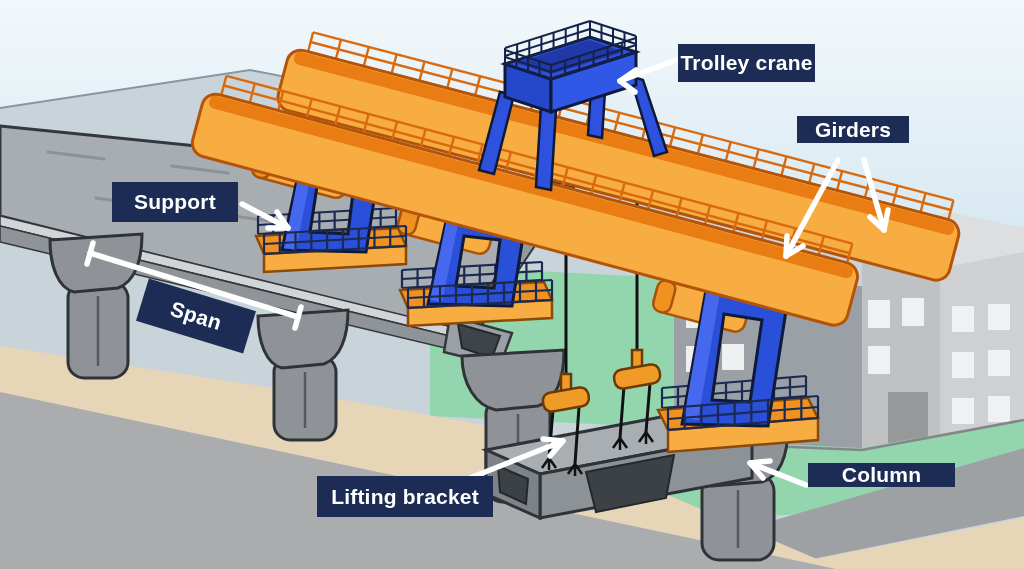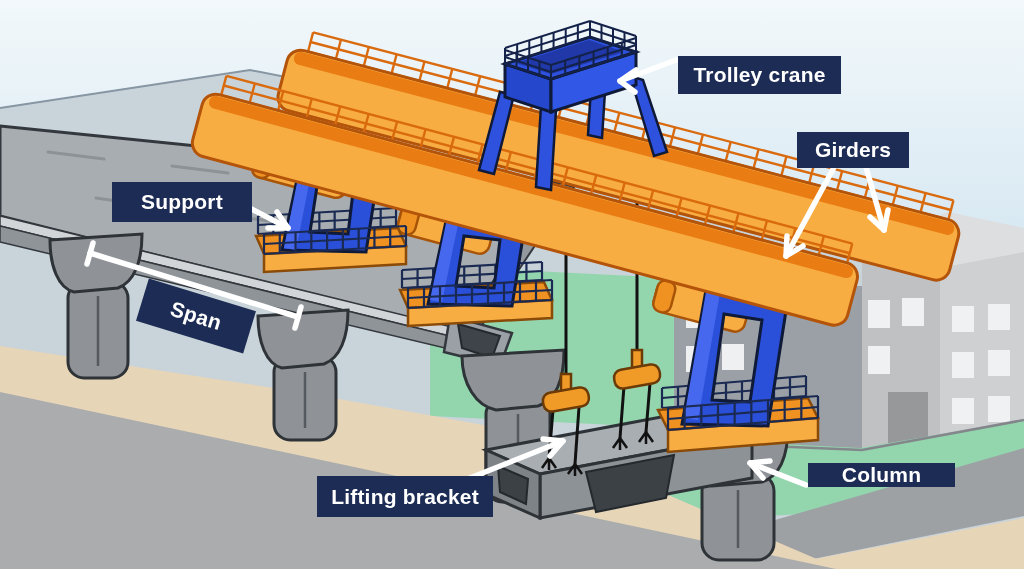--- a/index.html
+++ b/index.html
@@ -422,19 +422,19 @@
           <path d="M750,463 L770,461 M750,463 L763,478"></path>
     </g>
     <g>
       <path d="M90,253 L298,317"></path>
       <path d="M87,264 L93,243"></path>
       <path d="M295,328 L301,307"></path>
     </g>
   </g>
 </svg>
 
-<div class="label" style="left:678px;top:56px;width:163px;height:38px;text-align:center;">Trolley crane</div>
-<div class="label" style="left:797px;top:132px;width:112px;height:36px;text-align:right;">Girders</div>
-<div class="label" style="left:112px;top:182px;width:140px;height:40px;">Support</div>
+<div class="label" style="left:678px;top:44px;width:137px;height:38px;text-align:center;">Trolley crane</div>
+<div class="label" style="left:797px;top:116px;width:112px;height:27px;text-align:right;">Girders</div>
+<div class="label" style="left:112px;top:182px;width:126px;height:40px;">Support</div>
 <div class="label rot" style="left:140px;top:294px;width:112px;height:44px;">Span</div>
 <div class="label" style="left:297px;top:476px;width:176px;height:41px;margin-left:20px;">Lifting bracket</div>
 <div class="label" style="left:808px;top:463px;width:147px;height:24px;">Column</div>
 </div>
 
 </body></html>

